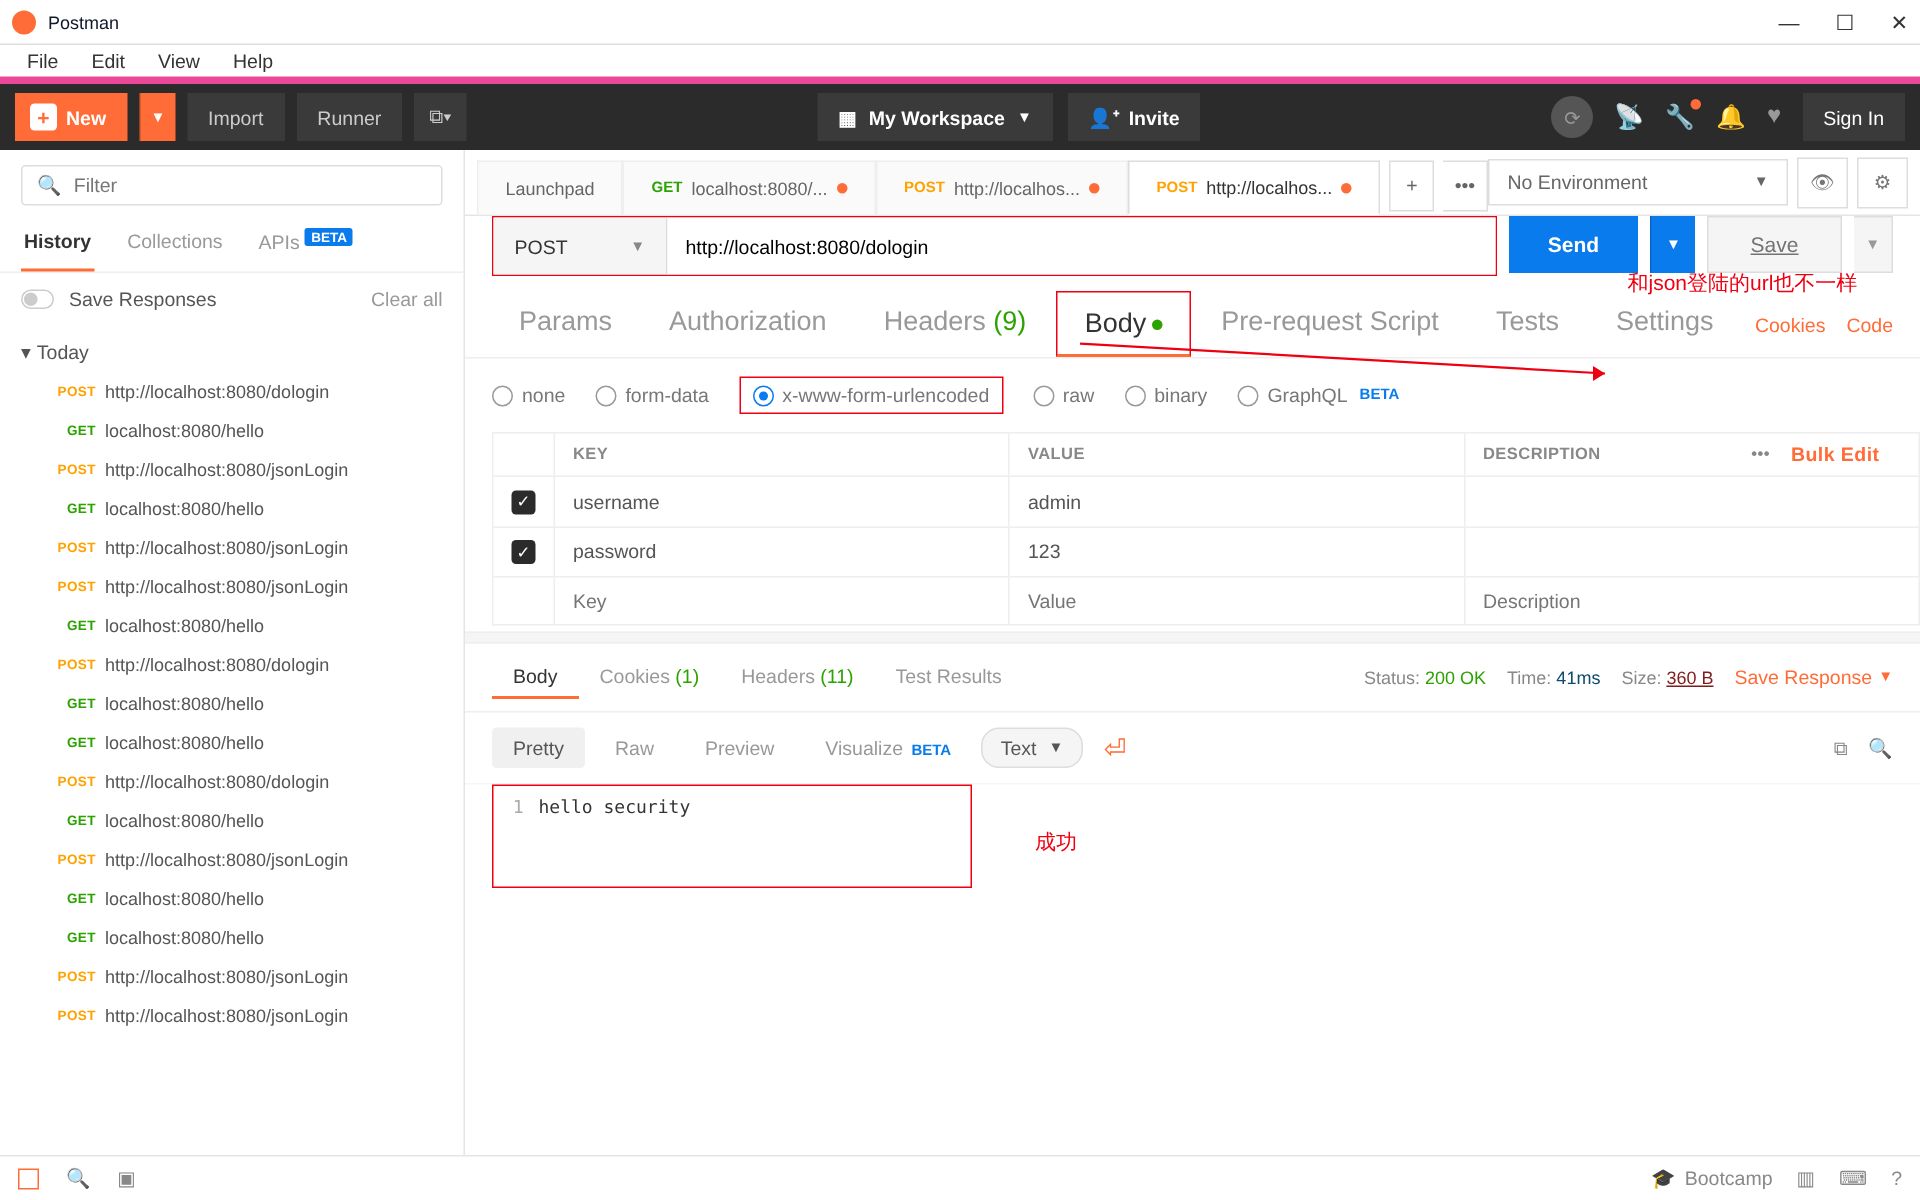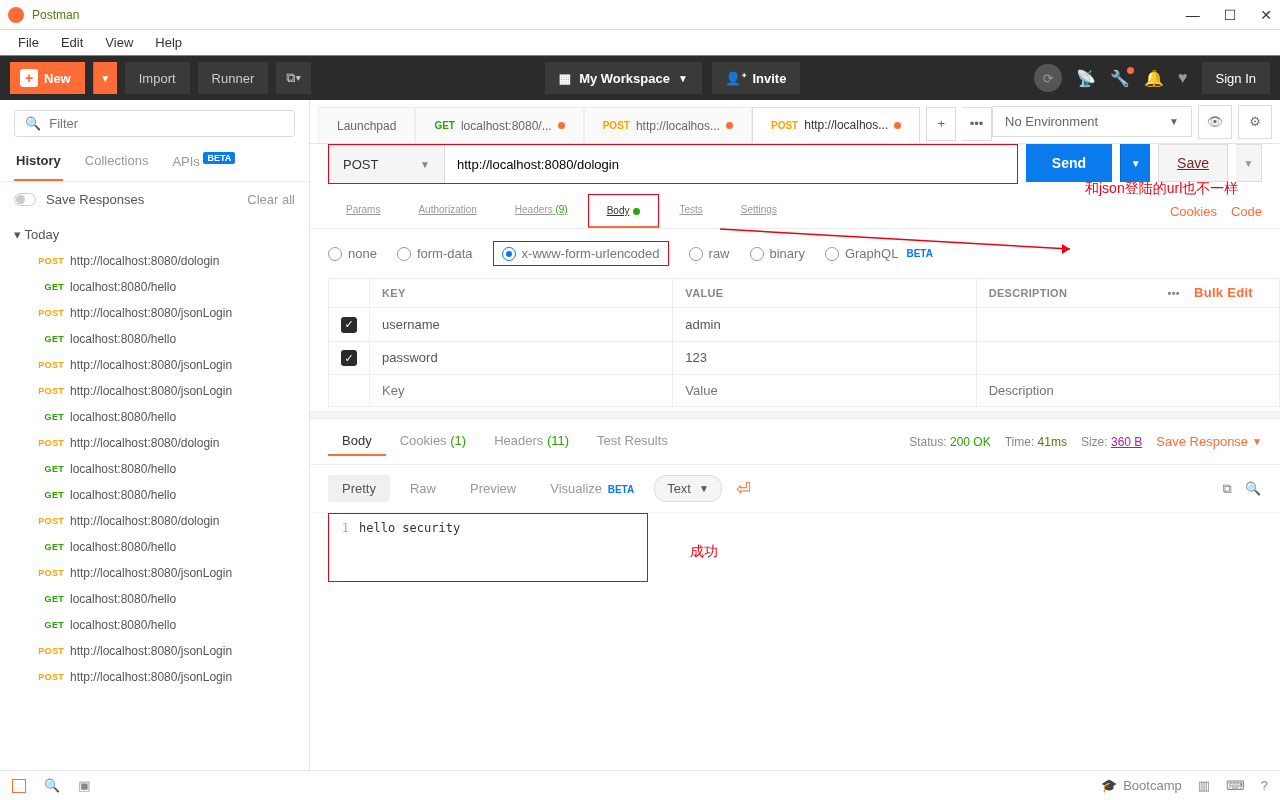--- a/index.html
+++ b/index.html
@@ -1,22 +1,22 @@
 <!DOCTYPE html>
 <html><head>
 <meta charset="utf-8">
 <style>
 * { box-sizing: border-box; margin: 0; padding: 0; font-family: -apple-system, BlinkMacSystemFont, "Segoe UI", Arial, sans-serif; }
 body { width: 1280px; height: 800px; overflow: hidden; background: #fff; font-size: 13px; color: #333; }
 .titlebar { height: 30px; background: #fff; border-bottom: 1px solid #ddd; display: flex; align-items: center; padding: 0 8px; }
 .titlebar-icon { width: 16px; height: 16px; background: #ff6c37; border-radius: 50%; margin-right: 8px; }
-.titlebar-title { font-size: 12px; color: #4d7c0f; }
+.titlebar-title { font-size: 12px; color: #0f172a; }
 .titlebar-controls { margin-left: auto; display: flex; gap: 24px; font-size: 14px; color: #333; }
 .titlebar-controls span { cursor: pointer; }
-.menubar { height: 26px; display: flex; align-items: center; padding: 0 8px; gap: 2px; border-bottom: 1px solid #ec4899; }
+.menubar { height: 26px; display: flex; align-items: center; padding: 0 8px; gap: 2px; border-bottom: 5px solid #ec4899; }
 .menubar-item { padding: 2px 10px; font-size: 13px; cursor: pointer; }
 .toolbar { height: 44px; background: #2b2b2b; display: flex; align-items: center; padding: 0 10px; gap: 8px; }
 .btn-new { background: #ff6c37; color: #fff; border: none; padding: 0 14px 0 10px; height: 32px; display: flex; align-items: center; gap: 6px; cursor: pointer; font-size: 13px; font-weight: 600; }
 .plus-box { width: 18px; height: 18px; background: #fff; border-radius: 3px; display:flex; align-items:center; justify-content:center; color:#ff6c37; font-weight:bold; font-size:14px; }
 .btn-new-dd { background: #ff6c37; color: #fff; border: none; height: 32px; width: 24px; border-left: 1px solid rgba(0,0,0,0.15); cursor: pointer; font-size: 10px; }
 .btn-dark { background: #3a3a3a; color: #ccc; border: none; padding: 0 14px; height: 32px; cursor: pointer; font-size: 13px; }
 .toolbar-center { flex: 1; display: flex; justify-content: center; align-items: center; gap: 10px; }
 .workspace-btn { background: #3a3a3a; color: #fff; border: none; padding: 0 14px; height: 32px; display: flex; align-items: center; gap: 8px; cursor: pointer; font-size: 13px; font-weight: 600; }
 .invite-btn { background: #3a3a3a; color: #fff; border: none; padding: 0 14px; height: 32px; display: flex; align-items: center; gap: 6px; cursor: pointer; font-size: 13px; font-weight: 600; }
 .toolbar-right { display: flex; align-items: center; gap: 14px; }
@@ -64,28 +64,28 @@
 .comments-link { color: #ccc; font-size: 13px; display: flex; align-items: center; gap: 6px; cursor: pointer; }
 
 .url-row { padding: 0 18px 10px; display: flex; gap: 8px; }
 .method-select { border: 1px solid #e01; width: 116px; height: 38px; display: flex; align-items: center; padding: 0 14px; justify-content: space-between; cursor: pointer; background: #f5f5f5; font-size:13px; }
 .url-input { border: 1px solid #e01; border-left:none; flex: 1; height: 38px; padding: 0 12px; font-size: 13px; outline: none; background: #f5f5f5; }
 .url-box-wrap { display:flex; flex:1; border:1px solid #e01; }
 .url-box-wrap .method-select { border:none; border-right:1px solid #ddd; }
 .url-box-wrap .url-input { border:none; background:#fff; }
 .send-btn { background: #097bed; color: #fff; border: none; height: 38px; padding: 0 26px; font-size: 14px; font-weight: 600; cursor: pointer; }
 .send-dd { background: #097bed; color: #fff; border: none; border-left: 1px solid rgba(0,0,0,0.15); height: 38px; width: 30px; cursor: pointer; font-size:10px; }
-.save-btn { background: #f5f5f5; color: #7f1d1d; border: 1px solid #ddd; height: 38px; padding: 0 18px; font-size: 14px; cursor: pointer; text-decoration: underline; }
+.save-btn { background: #f5f5f5; color: #737373; border: 1px solid #ddd; height: 38px; padding: 0 28px; font-size: 14px; cursor: pointer; text-decoration: underline; }
 .save-dd { background: #f5f5f5; border: 1px solid #ddd; border-left: none; height: 38px; width: 26px; cursor: pointer; color:#999; font-size:10px; }
 
 .annotation-arrow { position:absolute; top:75px; left:410px; width:360px; height:60px; pointer-events:none; }
 .annotation-text { position:absolute; top:80px; left:775px; color:#e01; font-size:14px; }
 
 .request-tabs { display: flex; padding: 0 18px; border-bottom: 1px solid #eee; gap: 2px; }
-.req-tab { padding: 10px 18px; font-size: 10px; color: #999; cursor: pointer; border-bottom: 2px solid transparent; text-decoration: underline; }
+.req-tab { padding: 10px 18px; font-size: 18px; color: #999; cursor: pointer; border-bottom: 2px solid transparent; }
 .req-tab.active { color: #333; border-bottom-color: #ff6c37; border:1px solid #e01; border-bottom: 2px solid #ff6c37; }
 .req-tab .green-dot { width: 7px; height: 7px; background: #2ca300; border-radius: 50%; display: inline-block; margin-left: 4px; vertical-align:middle; }
 .req-right-links { margin-left: auto; display: flex; gap: 14px; align-items:center; }
 .req-right-links a { color: #ff6c37; font-size: 13px; cursor: pointer; }
 
 .body-type-row { display: flex; align-items: center; padding: 12px 18px; gap: 20px; }
 .radio-opt { display: flex; align-items: center; gap: 6px; font-size: 13px; color: #777; cursor: pointer; }
 .radio-circle { width: 14px; height: 14px; border: 1px solid #999; border-radius: 50%; display: inline-block; position:relative; }
 .radio-opt.selected { border: 1px solid #e01; padding: 4px 8px; }
 .radio-opt.selected .radio-circle { border-color: #097bed; }
@@ -100,22 +100,22 @@
 .checkbox-black { width: 16px; height: 16px; background: #2b2b2b; border-radius: 3px; display: inline-flex; align-items: center; justify-content: center; color: #fff; font-size: 11px; }
 .table-actions { margin-left:auto; display:flex; gap:14px; align-items:center; padding-right:18px; }
 .bulk-edit { color:#ff6c37; font-size:13px; cursor:pointer; }
 
 .response-sep { height: 8px; background: #f5f5f5; border-top: 1px solid #eee; border-bottom: 1px solid #eee; margin-top:4px; }
 .response-tabs { display: flex; align-items: center; padding: 8px 18px; border-bottom: 1px solid #eee; }
 .resp-tab { padding: 6px 14px; font-size: 13px; color: #999; cursor: pointer; border-bottom: 2px solid transparent; }
 .resp-tab.active { color: #333; border-bottom-color: #ff6c37; }
 .resp-status { margin-left: auto; font-size: 12px; color: #888; display: flex; gap: 14px; align-items: flex-end; }
 .status-ok { color: #2ca300; }
-.status-time { color: #4d7c0f; }
-.status-size { color: #a21caf; text-decoration: underline; }
+.status-time { color: #0c4a6e; }
+.status-size { color: #7f1d1d; text-decoration: underline; }
 .save-response { color: #ff6c37; font-size: 13px; cursor: pointer; display:flex; align-items:center; gap:4px; }
 
 .response-toolbar { display: flex; align-items: center; padding: 10px 18px; gap: 6px; border-bottom:1px solid #f5f5f5; }
 .resp-view-btn { padding: 6px 14px; font-size: 13px; color: #999; cursor: pointer; border-radius: 3px; }
 .resp-view-btn.active { background: #f0f0f0; color: #555; }
 .resp-format-dd { border: 1px solid #ddd; padding: 5px 12px; font-size: 13px; cursor: pointer; display: flex; align-items: center; gap: 8px; color:#555; background:#f5f5f5; border-radius:12px; }
 .wrap-icon { color: #ff6c37; font-size: 18px; margin-left:8px; cursor:pointer; }
 .resp-actions-right { margin-left:auto; display:flex; gap:14px; color:#888; }
 
 .response-body { padding: 0 18px; position:relative; height:200px; }
@@ -331,20 +331,21 @@
           <polygon points="350,30 342,25 342,35" fill="#e01"></polygon>
         </svg>
     </div>
     <div class="annotation-text">和json登陆的url也不一样</div>
 
     <div class="request-tabs">
       <div class="req-tab">Params</div>
       <div class="req-tab">Authorization</div>
       <div class="req-tab"><span>Headers</span> <span style="color:#2ca300;">(9)</span></div>
       <div class="req-tab active"><span>Body</span><span class="green-dot"></span></div>
+      <div class="req-tab">Pre-request Script</div>
       <div class="req-tab">Tests</div>
       <div class="req-tab">Settings</div>
       <div class="req-right-links">
         <a>Cookies</a>
         <a>Code</a>
       </div>
     </div>
 
     <div class="body-type-row">
       <label class="radio-opt">

